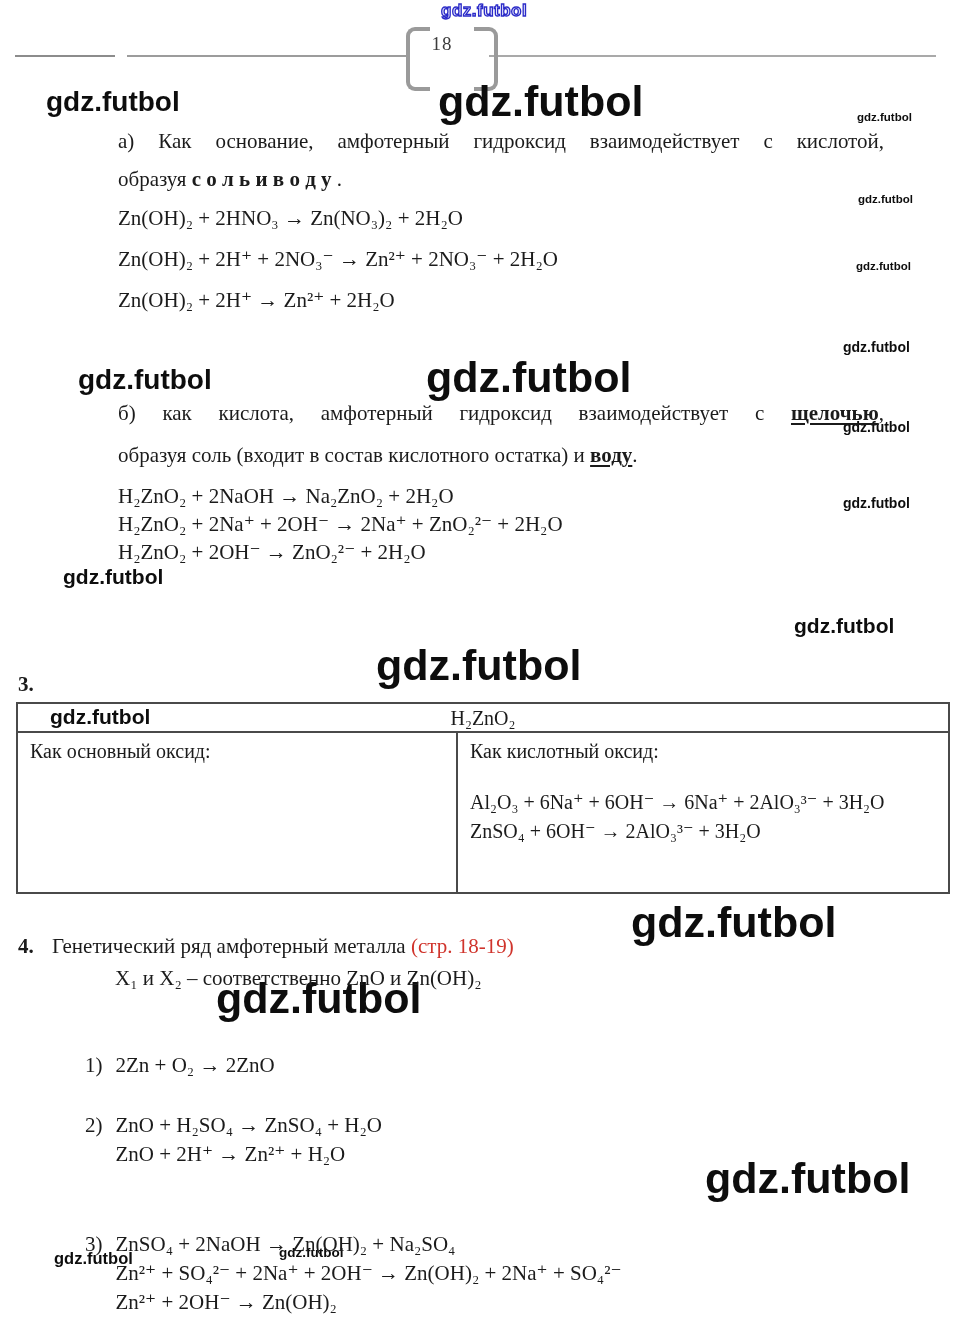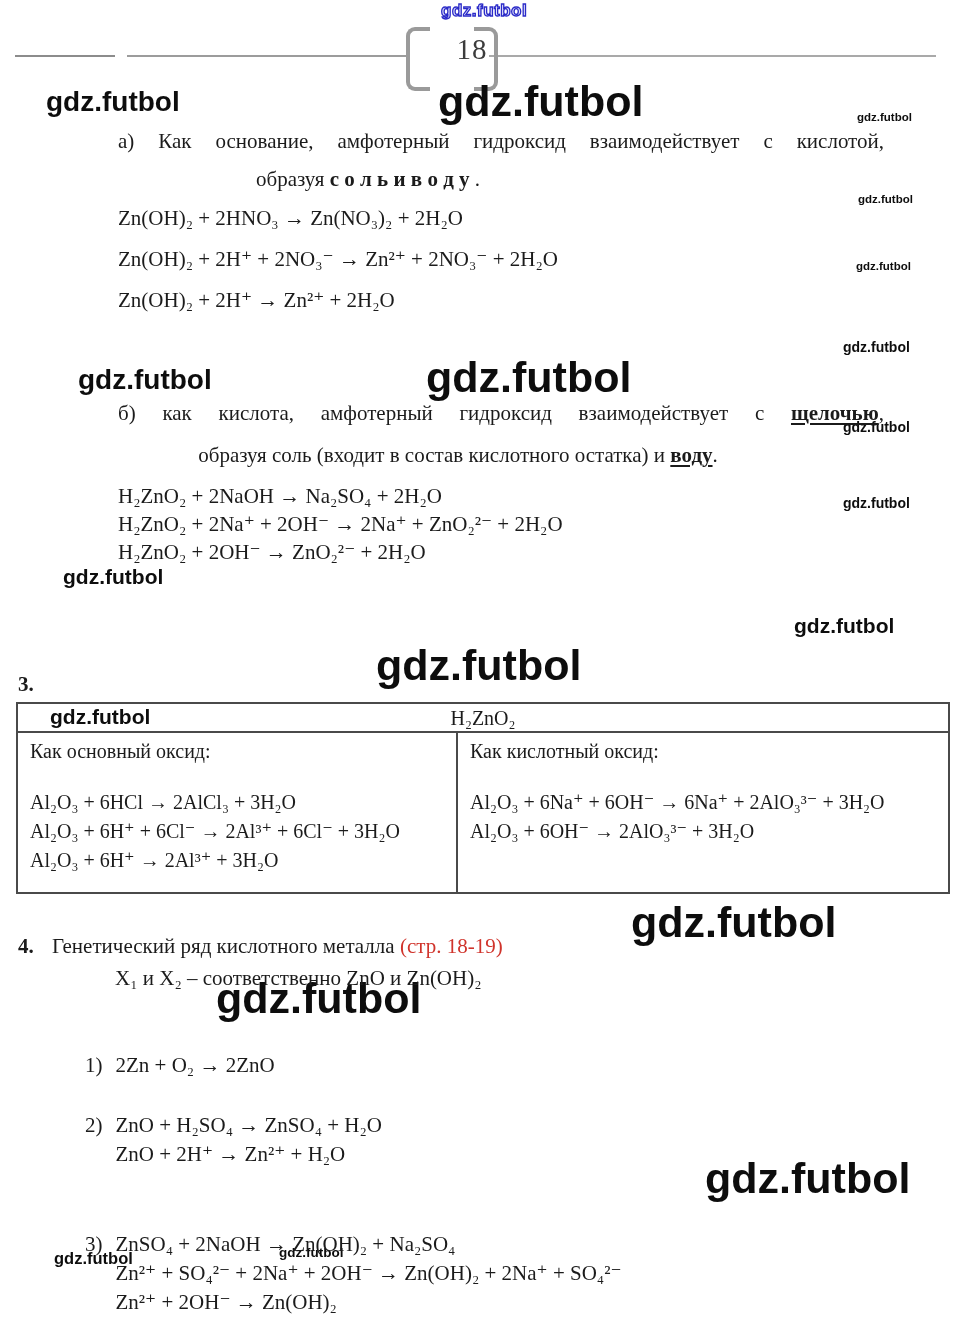--- a/index.html
+++ b/index.html
@@ -7,22 +7,22 @@
           font-family:"Liberation Serif","DejaVu Serif",serif;color:#1b1b1b;}
 
   
   .hline{position:absolute;height:2px;background:#9c9c9c;}
   .hl1{left:15px;top:55px;width:100px;background:#8c8c8c;}
   .hl2{left:127px;top:55px;width:279px;}
   .hl3{left:489px;top:55px;width:447px;background:#a9a9a9;}
   .bracket{position:absolute;top:27px;width:20px;height:56px;border:4px solid #9a9a9a;}
   .bracket.l{left:406px;border-right:none;border-radius:9px 0 0 9px;}
   .bracket.r{left:474px;border-left:none;border-radius:0 9px 9px 0;}
-  .pagenum{position:absolute;left:426px;top:33px;width:92px;text-align:center;
-           font-size:29px;color:#3c3c3c;letter-spacing:1px;}
+  .pagenum{position:absolute;left:396px;top:33px;width:92px;text-align:center;
+           font-size:19px;color:#3c3c3c;letter-spacing:1px;}
 
   
   .wm{position:absolute;font-family:"Liberation Sans","DejaVu Sans",sans-serif;
       font-weight:700;color:#0d0d0d;line-height:1;white-space:nowrap;}
   .wm-blue{left:441px;top:2px;font-size:17px;color:#e4e4fa;
            -webkit-text-stroke:1.3px #2a2ac8;letter-spacing:.5px;}
   .wm-bl1{left:46px;top:88px;font-size:28px;}
   .wm-bc1{left:438px;top:80px;font-size:43px;}
   .wm-sr1{left:857px;top:112px;font-size:11.5px;font-weight:600;}
   .wm-sr2{left:858px;top:194px;font-size:11.5px;font-weight:600;}
@@ -36,21 +36,21 @@
   .wm-mr7{left:794px;top:615px;font-size:21px;}
   .wm-bc3{left:376px;top:644px;font-size:43px;}
   .wm-tbl{position:absolute;left:32px;top:2px;font-size:21px;}
   .wm-br4{left:631px;top:901px;font-size:43px;}
   .wm-bc5{left:216px;top:977px;font-size:43px;}
   .wm-br5{left:705px;top:1157px;font-size:43px;}
   .wm-sb1{left:279px;top:1246px;font-size:13.5px;}
   .wm-sb2{left:54px;top:1250px;font-size:16.5px;}
 
   
-  .pline{position:absolute;left:118px;width:766px;font-size:21px;line-height:26px;text-align:center;}
+  .pline{position:absolute;left:118px;width:766px;font-size:21px;line-height:26px;}
   .just{text-align:justify;text-align-last:justify;}
   .pa1{top:128px;} .pa2{top:166px;width:500px;}
   .pb1{top:400px;} .pb2{top:442px;width:680px;}
   .bu{font-weight:700;text-decoration:underline;text-decoration-thickness:2px;text-underline-offset:3px;}
   .sp{font-weight:700;}
   .eq{position:absolute;left:118px;font-size:21px;line-height:26px;white-space:nowrap;}
   .eqa1{top:205px;} .eqa2{top:246px;} .eqa3{top:287px;}
   .eqb1{top:483px;} .eqb2{top:511px;} .eqb3{top:539px;}
 
   .itemnum{position:absolute;left:18px;font-size:21px;font-weight:700;}
@@ -111,51 +111,46 @@
   <span class="wm wm-sb2">gdz.futbol</span>
 
   <div class="pline pa1 just"><span>а)</span> <span>Как основание, амфотерный гидроксид взаимодействует с кислотой,</span></div>
   <div class="pline pa2"><span>образуя</span> <span class="sp">с о л ь  и в о д у</span> <span>.</span></div>
   <div class="eq eqa1">Zn(OH)₂ + 2HNO₃ → Zn(NO₃)₂ + 2H₂O</div>
   <div class="eq eqa2">Zn(OH)₂ + 2H⁺ + 2NO₃⁻ → Zn²⁺ + 2NO₃⁻ + 2H₂O</div>
   <div class="eq eqa3">Zn(OH)₂ + 2H⁺ → Zn²⁺ + 2H₂O</div>
 
   <div class="pline pb1 just"><span>б)</span> <span>как кислота, амфотерный гидроксид взаимодействует с</span> <span class="bu">щелочью</span><span>,</span></div>
   <div class="pline pb2"><span>образуя соль (входит в состав кислотного остатка) и</span> <span class="bu">воду</span><span>.</span></div>
-  <div class="eq eqb1">H₂ZnO₂ + 2NaOH → Na₂SO₄ + 2H₂O</div>
+  <div class="eq eqb1">H₂ZnO₂ + 2NaOH → Na₂ZnO₂ + 2H₂O</div>
   <div class="eq eqb2">H₂ZnO₂ + 2Na⁺ + 2OH⁻ → 2Na⁺ + ZnO₂²⁻ + 2H₂O</div>
   <div class="eq eqb3">H₂ZnO₂ + 2OH⁻ → ZnO₂²⁻ + 2H₂O</div>
 
   <div class="itemnum n3">3.</div>
   <div class="table3">
     <div class="t-header">
       <span class="wm wm-tbl">gdz.futbol</span>
       <span>H₂ZnO₂</span>
     </div>
     <div class="t-body">
       <div class="t-cell left">
         <div class="t-title">Как основный оксид:</div>
-        <div class="t-eqs">
-          <div class="teq">Al₂O₃ + 6HCl → 2AlCl₃ + 3H₂O</div>
-          <div class="teq">Al₂O₃ + 6H⁺ + 6Cl⁻ → 2Al³⁺ + 6Cl⁻ + 3H₂O</div>
-          <div class="teq">Al₂O₃ + 6H⁺ → 2Al³⁺ + 3H₂O</div>
-        </div>
       </div>
       <div class="t-cell right">
         <div class="t-title">Как кислотный оксид:</div>
         <div class="t-eqs">
           <div class="teq">Al₂O₃ + 6Na⁺ + 6OH⁻ → 6Na⁺ + 2AlO₃³⁻ + 3H₂O</div>
-          <div class="teq">Al₂O₃ + 6OH⁻ → 2AlO₃³⁻ + 3H₂O</div>
+          <div class="teq">ZnSO₄ + 6OH⁻ → 2AlO₃³⁻ + 3H₂O</div>
         </div>
       </div>
     </div>
   </div>
 
   <div class="itemnum n4">4.</div>
-  <div class="i4title"><span>Генетический ряд кислотного металла</span> <span class="red">(стр. 18-19)</span></div>
+  <div class="i4title"><span>Генетический ряд амфотерный металла</span> <span class="red">(стр. 18-19)</span></div>
   <div class="i4sub">X₁ и X₂ – соответственно ZnO и Zn(OH)₂</div>
 
   <div class="step st1">
     <span class="step-num">1)</span>
     <div>
       <div class="eq-line">2Zn + O₂ → 2ZnO</div>
     </div>
   </div>
 
   <div class="step st2">

